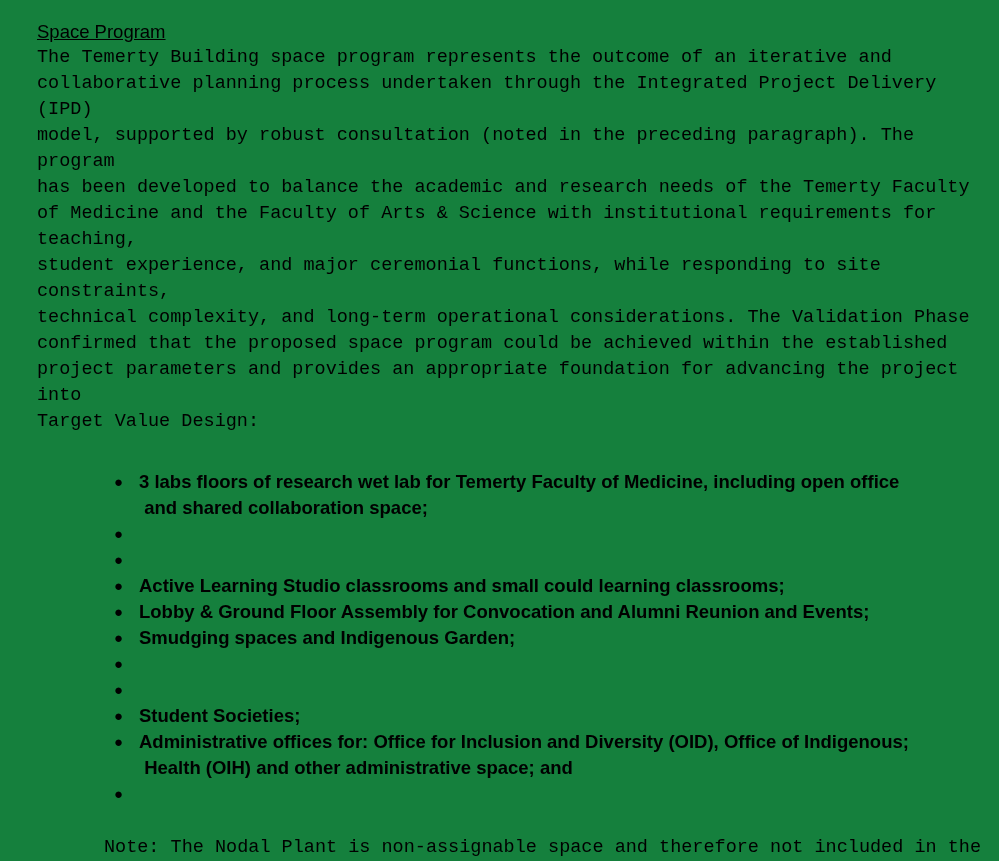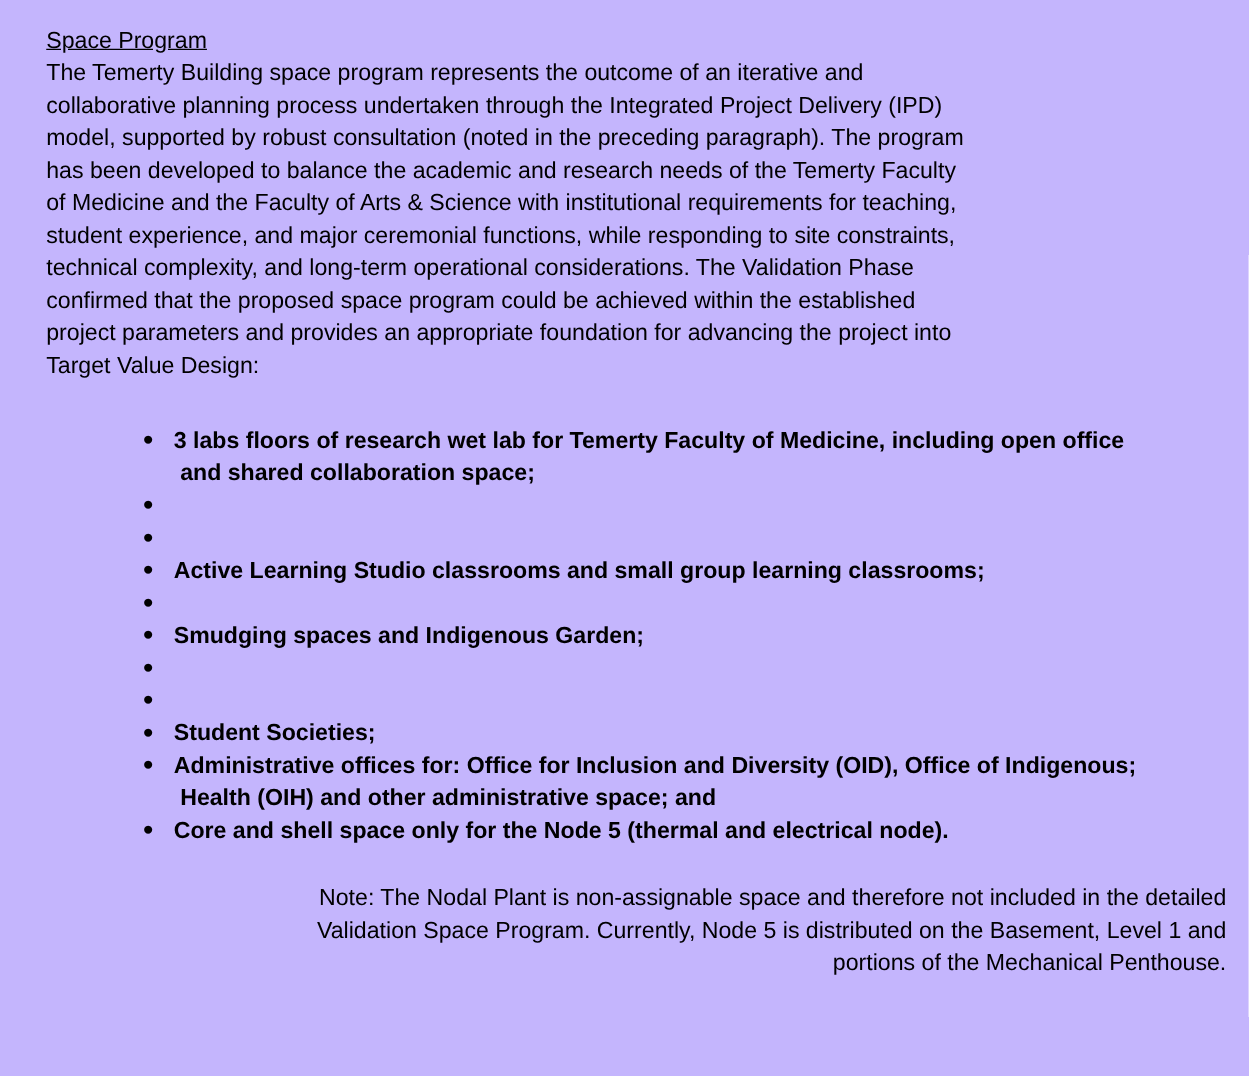--- a/index.html
+++ b/index.html
@@ -4,34 +4,35 @@
 <style>
   html, body {
     margin: 0;
     padding: 0;
     background: #ffffff;
   }
   .page {
     width: 999px;
     height: 861px;
     box-sizing: border-box;
-    background: #c4b5fd;
+    background: #15803d;
     color: #000000;
     font-family: "Liberation Sans", "DejaVu Sans", sans-serif;
     font-size: 18.5px;
     line-height: 26px;
     padding: 19px 18px 0 37px;
     overflow: hidden;
   }
   .heading {
     text-decoration: underline;
     white-space: pre-wrap;
   }
   .para {
     white-space: pre-wrap;
+    font-family: Liberation Mono, monospace;
   }
   .bullet-list {
     list-style: none;
     margin: 34px 0 0 0;
     padding: 0;
   }
   .bullet-list li {
     display: flex;
     padding-left: 70px;
   }
@@ -79,24 +80,25 @@
  and shared collaboration space;</span>
     </li>
     <li>
       <span class="marker">●</span>
     </li>
     <li>
       <span class="marker">●</span>
     </li>
     <li>
       <span class="marker">●</span>
-      <span class="li-text">Active Learning Studio classrooms and small group learning classrooms;</span>
+      <span class="li-text">Active Learning Studio classrooms and small could learning classrooms;</span>
     </li>
     <li>
       <span class="marker">●</span>
+      <span class="li-text">Lobby &amp; Ground Floor Assembly for Convocation and Alumni Reunion and Events;</span>
     </li>
     <li>
       <span class="marker">●</span>
       <span class="li-text">Smudging spaces and Indigenous Garden;</span>
     </li>
     <li>
       <span class="marker">●</span>
     </li>
     <li>
       <span class="marker">●</span>
@@ -105,21 +107,20 @@
       <span class="marker">●</span>
       <span class="li-text">Student Societies;</span>
     </li>
     <li>
       <span class="marker">●</span>
       <span class="li-text">Administrative offices for: Office for Inclusion and Diversity (OID), Office of Indigenous;
  Health (OIH) and other administrative space; and</span>
     </li>
     <li>
       <span class="marker">●</span>
-      <span class="li-text">Core and shell space only for the Node 5 (thermal and electrical node).</span>
     </li>
   </ul>
 
   <div class="para note">Note: The Nodal Plant is non-assignable space and therefore not included in the detailed
 Validation Space Program. Currently, Node 5 is distributed on the Basement, Level 1 and
 portions of the Mechanical Penthouse.</div>
 
 </div>
 
 </body></html>

